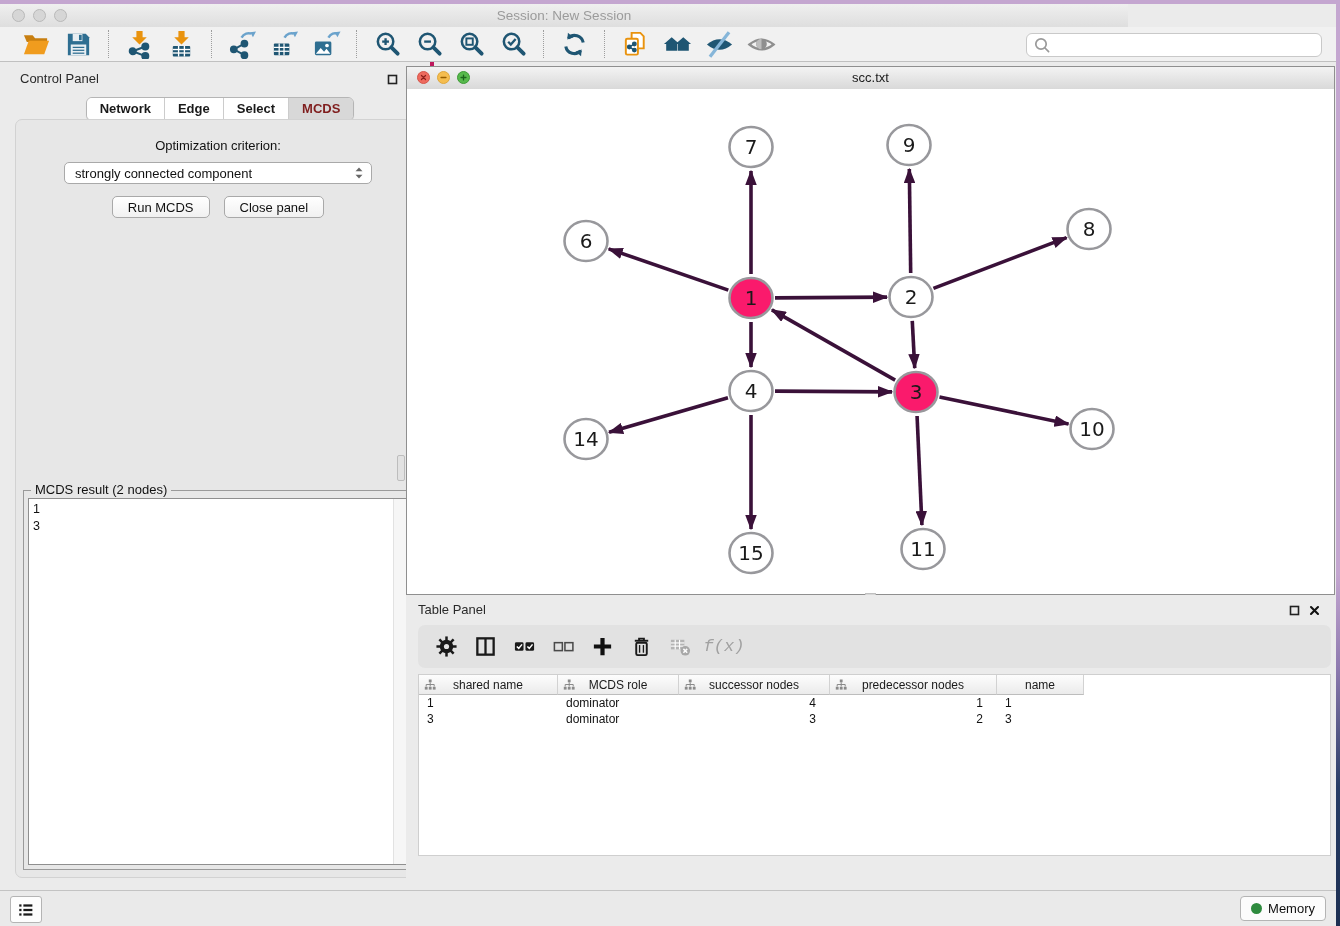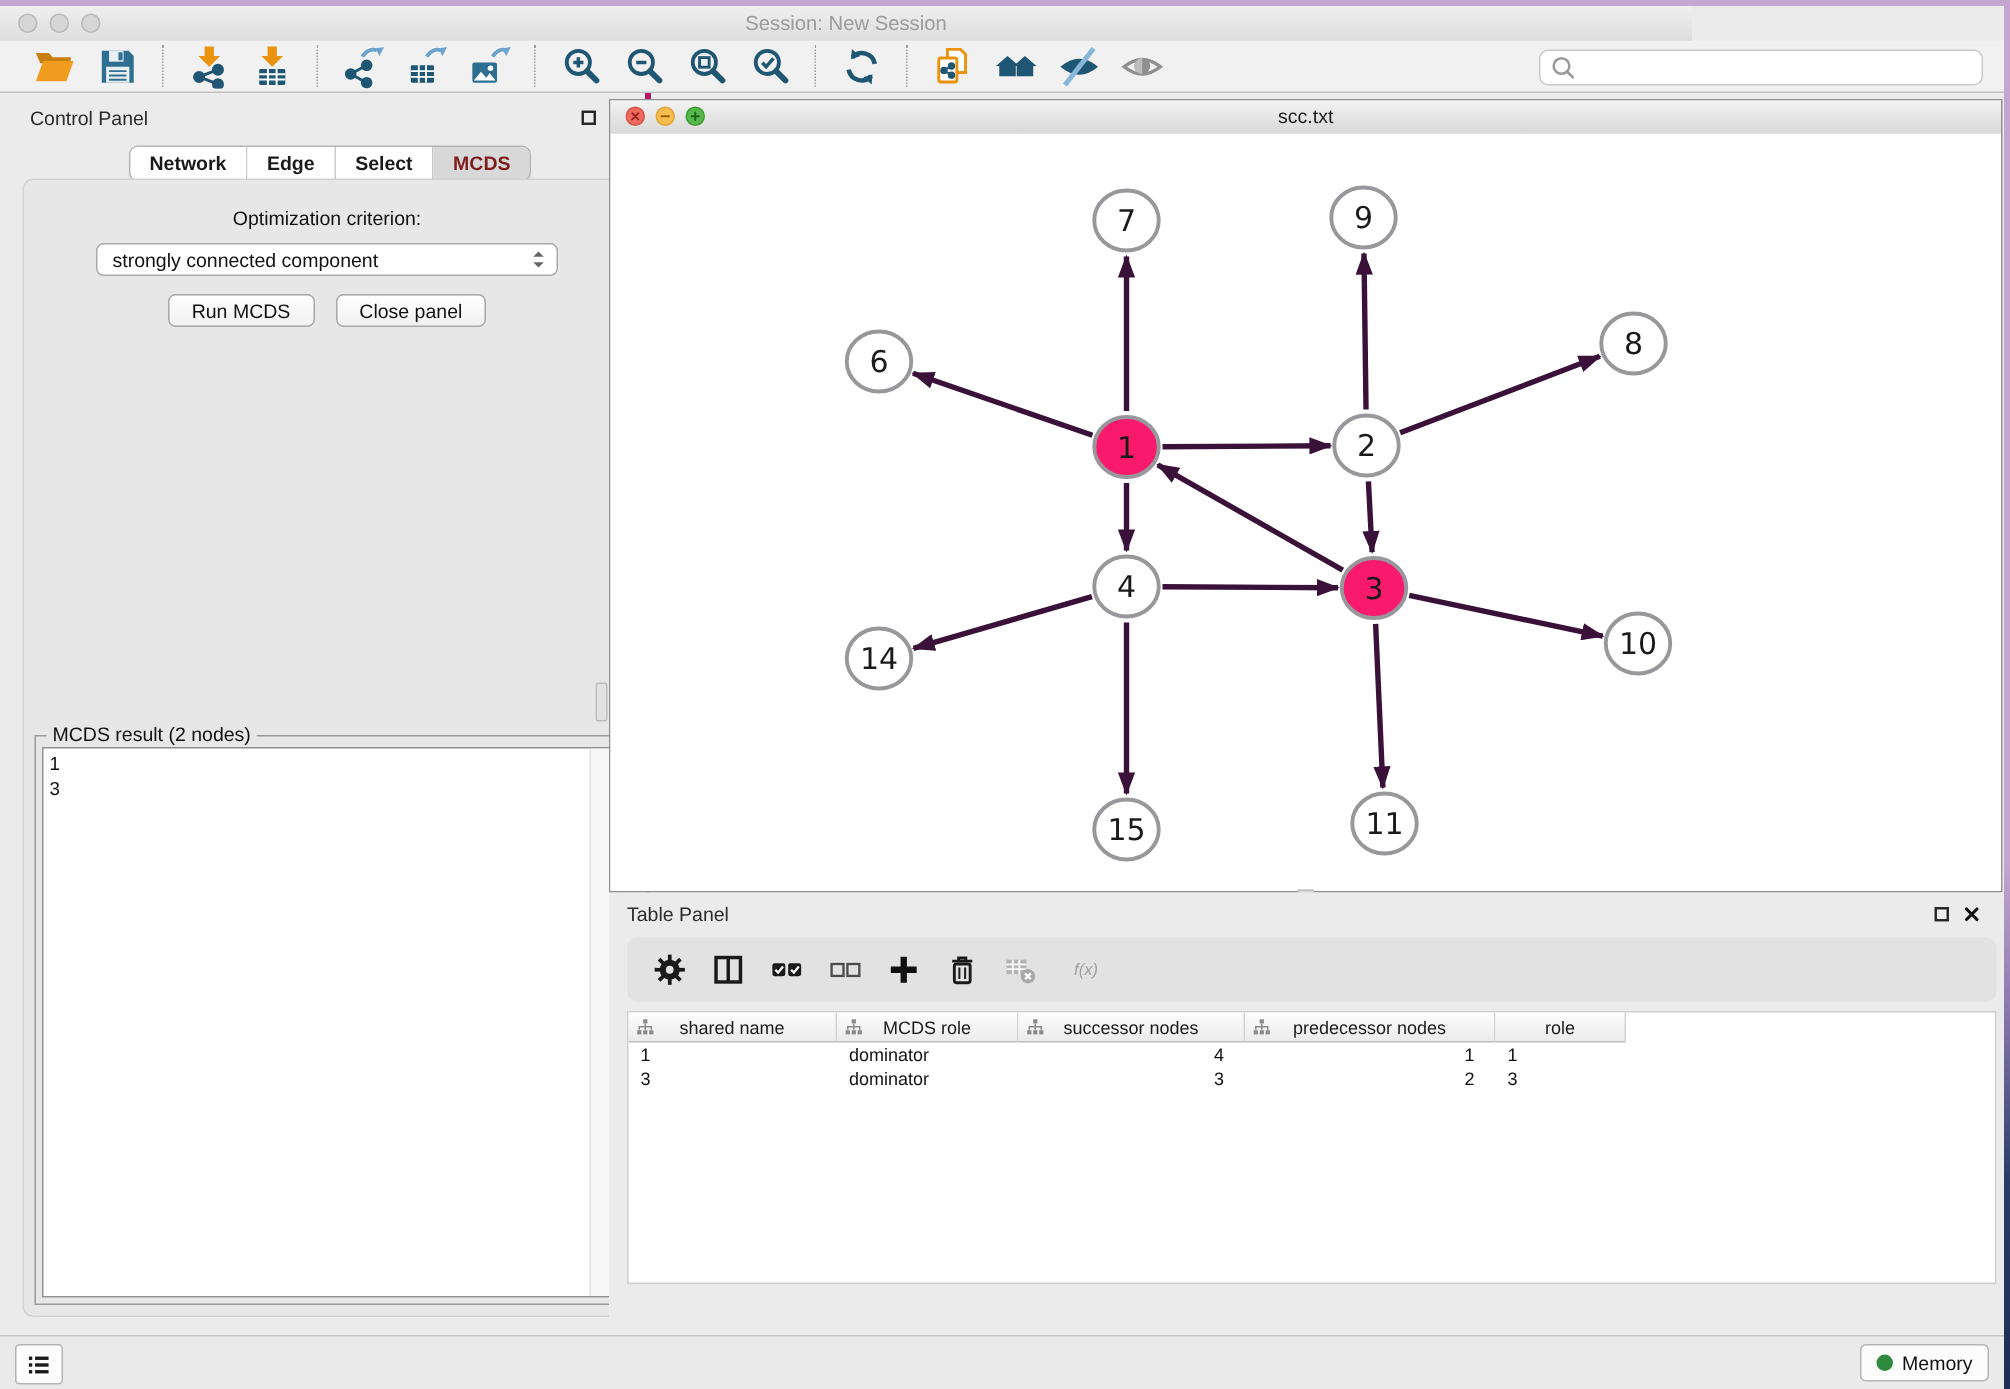--- a/index.html
+++ b/index.html
@@ -66,21 +66,21 @@
   .tl.yellow{background:#f5bd4f;border:1px solid #dfa73b;}
   .tl.green{background:#57b94c;border:1px solid #3e9a36;}
   .network-canvas{position:absolute;left:0;top:22px;right:0;bottom:0;background:#fff;cursor:default;}
   .h-grip{position:absolute;left:459px;top:531px;width:11px;height:4px;background:#d7d7d7;border:1px solid #c0c0c0;box-sizing:border-box;cursor:row-resize;}
   
   .table-panel{position:absolute;left:0;top:533px;width:930px;height:295px;background:#ebebeb;}
   .tp-toolbar{position:absolute;left:12px;right:5px;top:30px;height:43px;background:#e2e2e2;border-radius:7px;
               display:flex;align-items:center;gap:15px;padding-left:16px;box-sizing:border-box;}
   .tt-icon{width:24px;height:24px;display:flex;align-items:center;justify-content:center;cursor:pointer;}
   .tt-icon.disabled{opacity:.95;cursor:default;}
-  .fx-text{font-family:Liberation Sans, sans-serif;font-style:italic;font-size:11px;color:#9e9e9e;}
+  .fx-text{font-family:Liberation Mono, monospace;font-style:italic;font-size:17px;color:#9e9e9e;}
   .tp-table{position:absolute;left:12px;right:5px;top:79px;height:182px;background:#fff;border:1px solid #cfcfcf;box-sizing:border-box;overflow:hidden;}
   .thead{display:flex;height:20px;}
   .th{position:relative;display:flex;align-items:center;justify-content:center;font-size:12px;color:#1a1a1a;
       background:linear-gradient(#fdfdfd,#ebebeb);border-right:1px solid #d2d2d2;border-bottom:1px solid #bdbdbd;
       box-sizing:border-box;cursor:pointer;}
   .th .col-ico{position:absolute;left:5px;top:4px;}
   .trow{display:flex;height:16px;cursor:pointer;}
   .td{font-size:12px;color:#111;box-sizing:border-box;padding:1px 0 0 0;white-space:nowrap;overflow:hidden;}
   .td.left{padding-left:8px;text-align:left;}
   .td.right{padding-right:14px;text-align:right;}
@@ -571,21 +571,21 @@
                   <g fill="#8a8a8a">
                     <rect x="4.8" y="0.5" width="2.8" height="2.8"></rect>
                     <rect x="0.8" y="7.8" width="2.8" height="2.8"></rect>
                     <rect x="4.8" y="7.8" width="2.8" height="2.8"></rect>
                     <rect x="8.8" y="7.8" width="2.8" height="2.8"></rect>
                   </g>
                 </svg></span>
               <span>predecessor nodes</span>
             </div>
             <div class="th" style="width: 87px;">
-              <span>role</span>
+              <span>name</span>
             </div>
           </div>
         <div id="table-rows">
             <div class="trow">
               <div class="td left" style="width: 139px;">1</div>
               <div class="td left" style="width: 121px;">dominator</div>
               <div class="td right" style="width: 151px;">4</div>
               <div class="td right" style="width: 167px;">1</div>
               <div class="td left" style="width: 87px;">1</div>
             </div>

